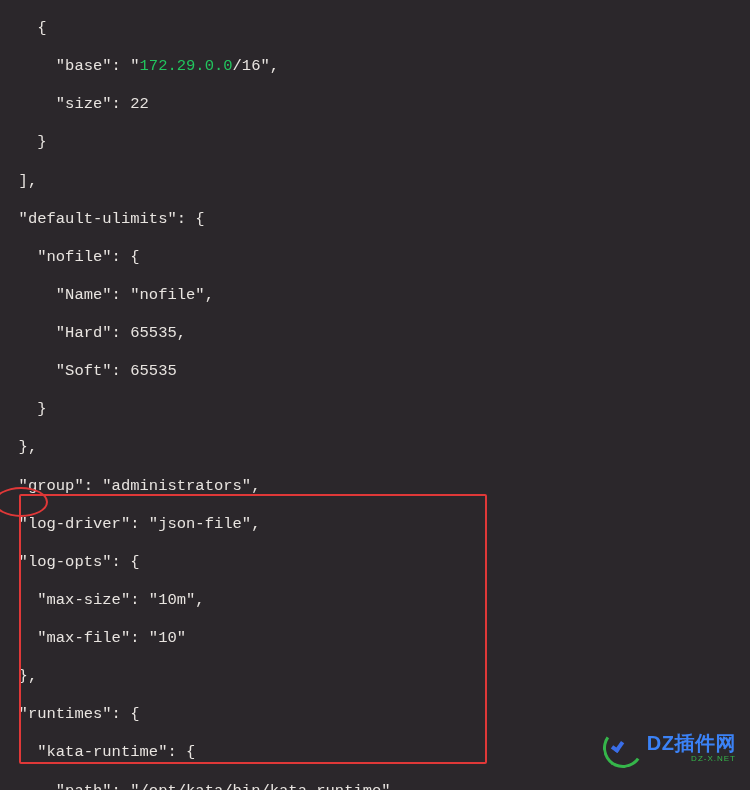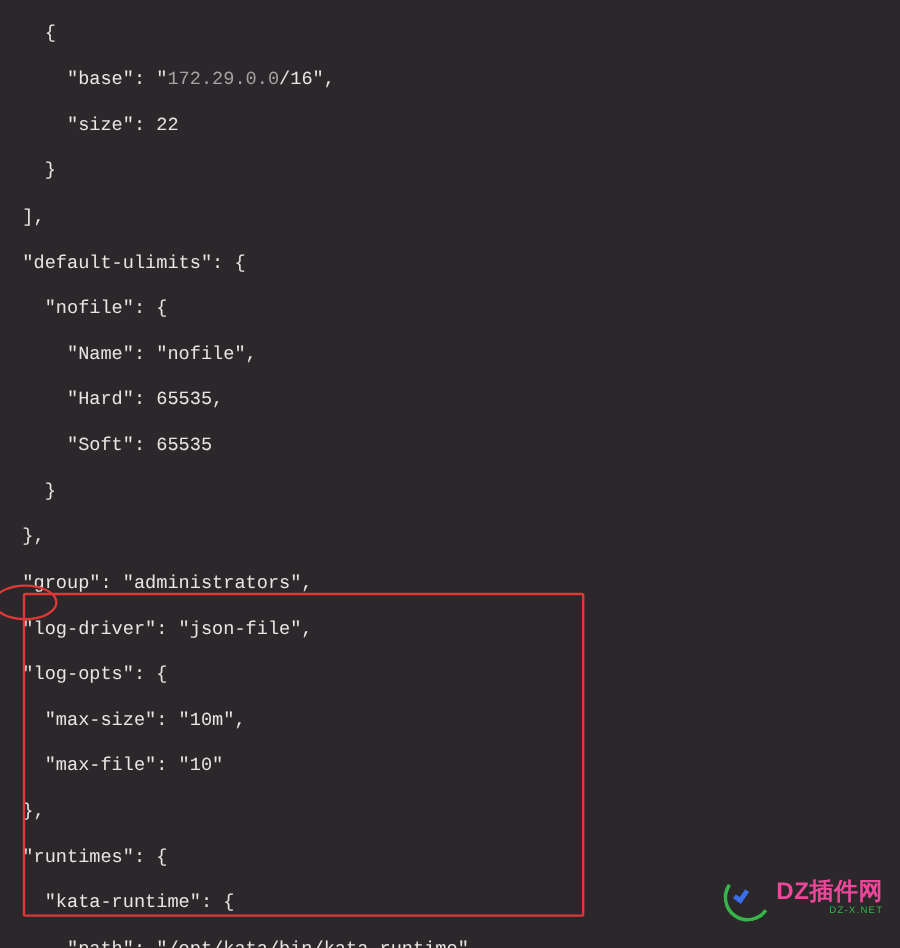--- a/index.html
+++ b/index.html
@@ -15,21 +15,21 @@
     overflow: hidden;
     position: relative;
   }
   .code {
     white-space: pre;
     padding: 0;
     margin: 0;
     position: relative;
   }
   .line { display: block; }
-  .ip { color: #a3a3a3; }
+  .ip { color: #22c55e; }
   .highlight-box {
     position: absolute;
     border: 2px solid #e03838;
     border-radius: 2px;
     pointer-events: none;
     z-index: 5;
   }
   .highlight-circle {
     position: absolute;
     border: 2px solid #e03838;
@@ -63,21 +63,21 @@
     width:8px; height:4px;
     border-left:4px solid #3a6ee8;
     border-bottom:4px solid #3a6ee8;
     transform: rotate(-45deg);
   }
   .wm-text {
     display:flex;
     flex-direction:column;
     line-height:1;
   }
-  .wm-title { color:#ec4899; font-weight:bold; font-size:20px; letter-spacing:0.5px; font-family: Arial, sans-serif;}
+  .wm-title { color:#3b82f6; font-weight:bold; font-size:20px; letter-spacing:0.5px; font-family: Arial, sans-serif;}
   .wm-sub { color:#35b54a; font-size:8px; letter-spacing:1px; font-family: Arial, sans-serif; margin-top:2px;text-align:right;}
 </style>
 </head>
 <body>
 
 <div class="code">
 <span class="line">    {</span>
 <span class="line"><span>      "base": "</span><span class="ip">172.29.0.0</span><span>/16",</span></span>
 <span class="line">      "size": 22</span>
 <span class="line">    }</span>

